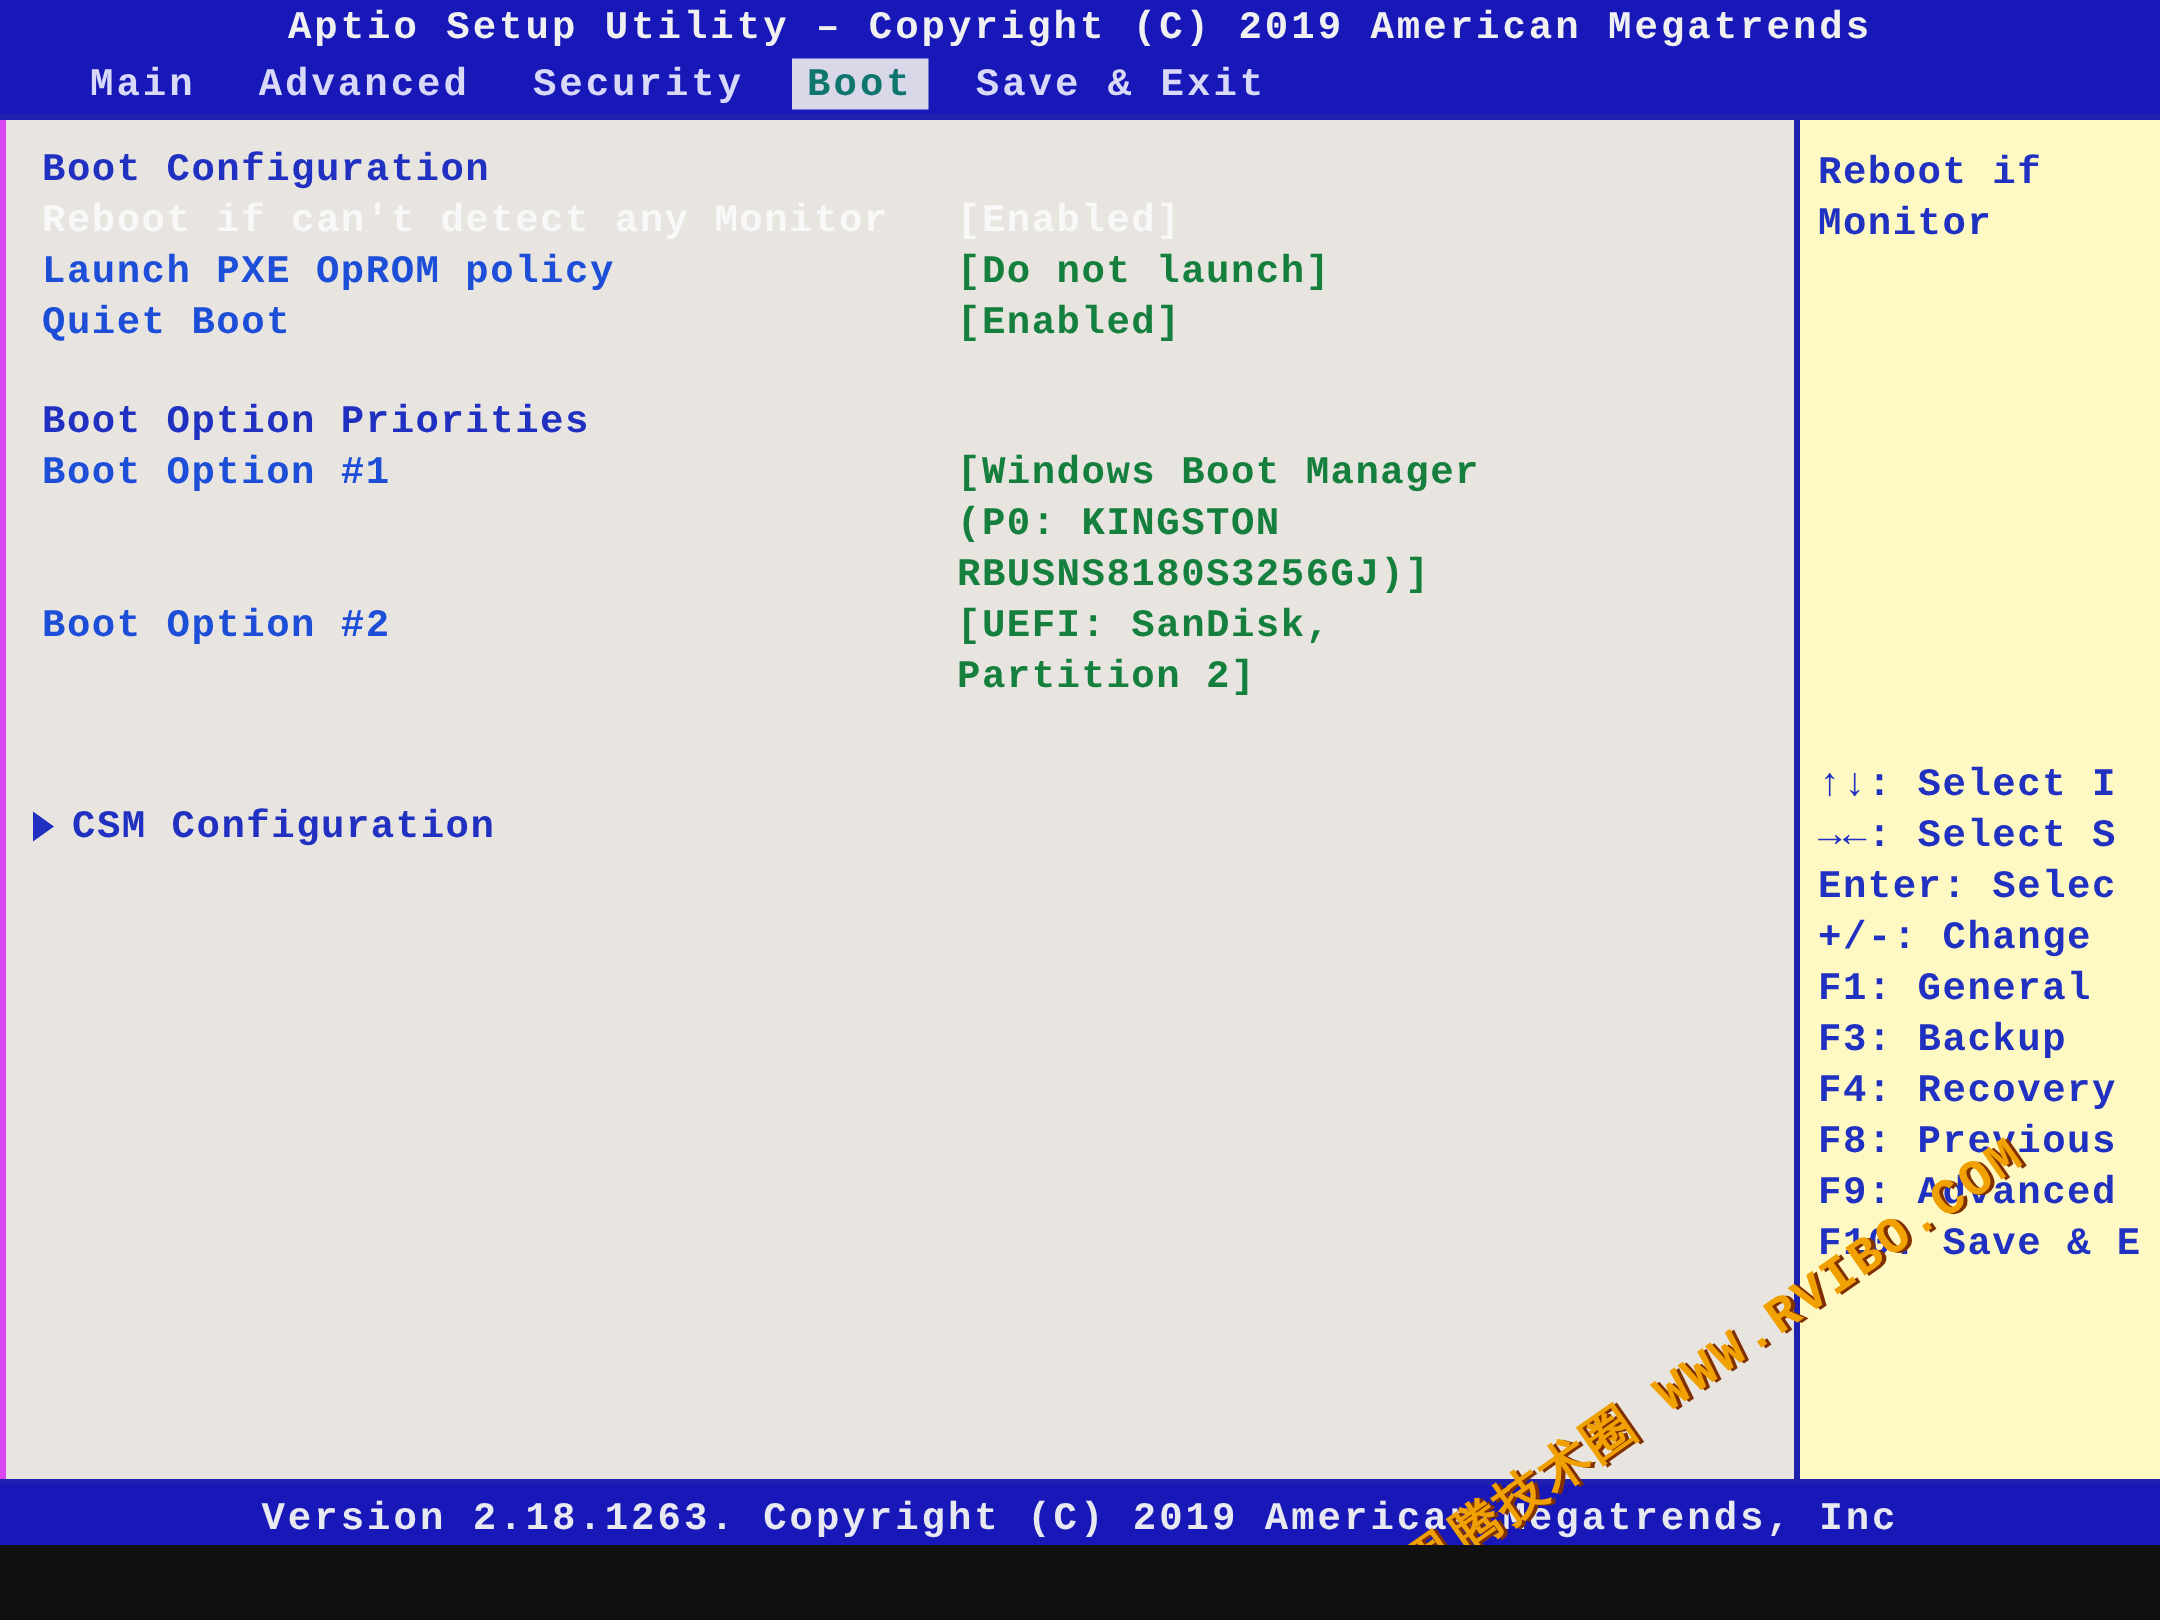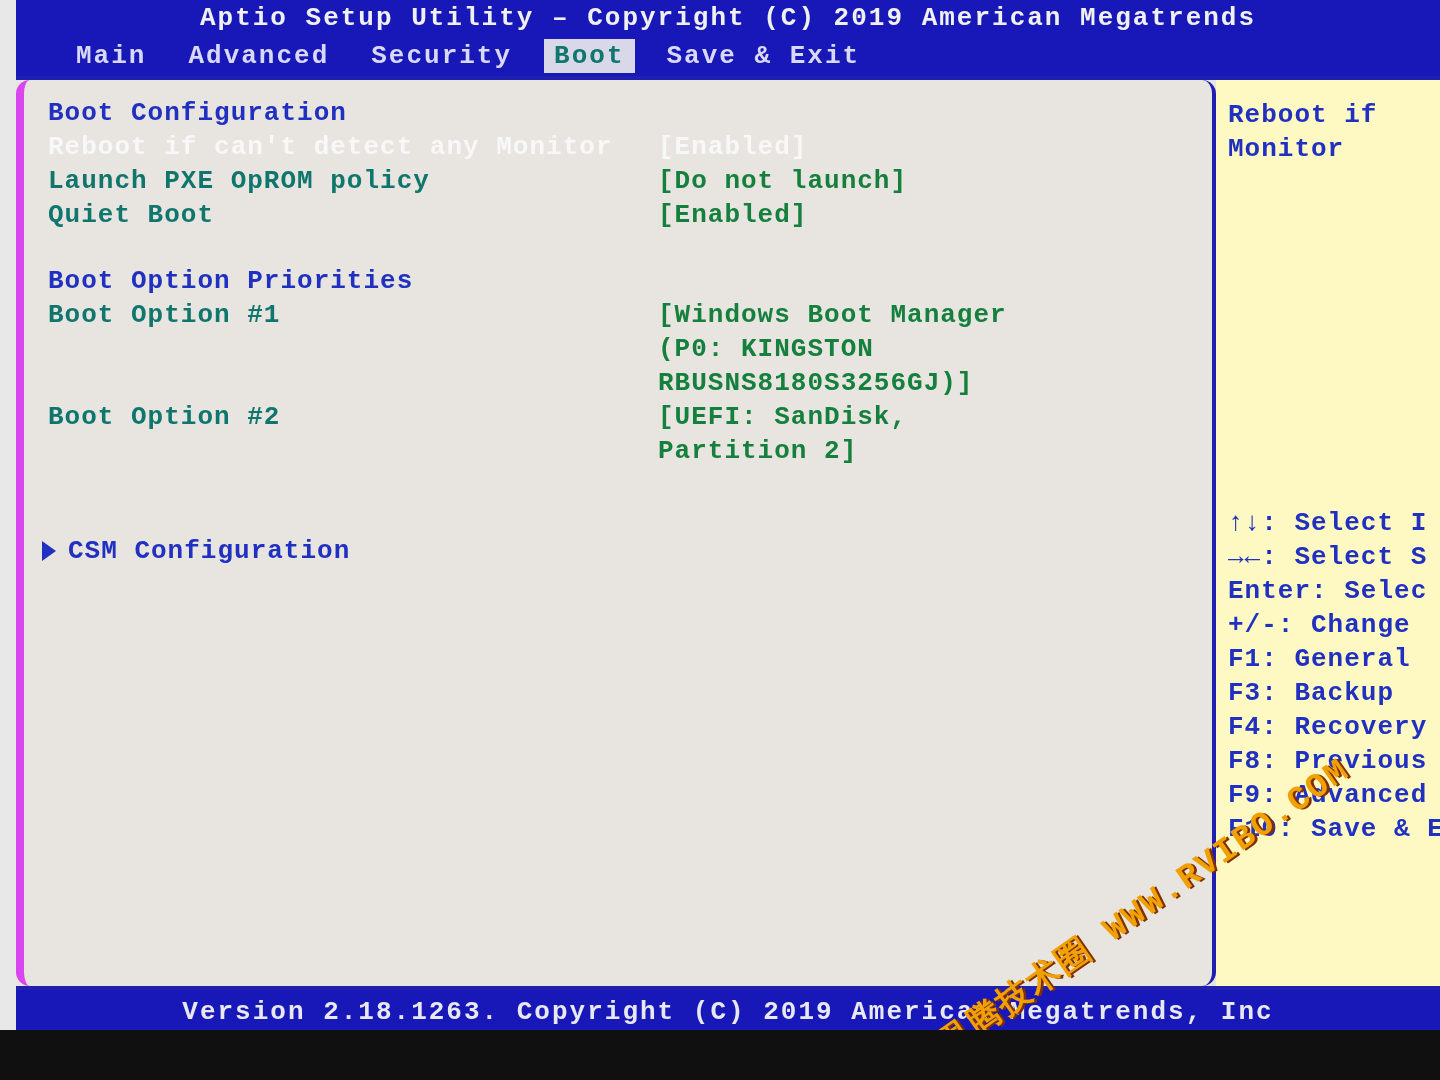--- a/index.html
+++ b/index.html
@@ -13,21 +13,20 @@
     overflow: hidden;
     position: relative;
   }
   .screen {
     position: absolute;
     top: 0;
     left: 0;
     width: 1440px;
     height: 1030px;
     background: #e8e8e8;
-    padding-left: 16px;
   }
   .titlebar {
     width: 100%;
     height: 36px;
     background: #1818b8;
     color: #f0f0f0;
     text-align: center;
     line-height: 36px;
     letter-spacing: 2px;
   }
@@ -52,43 +51,42 @@
   .content-area {
     display: flex;
     width: 100%;
     height: calc(100% - 120px);
     border-top: 4px solid #2020b0;
     background: #e8e4e0;
   }
   .main-panel {
     flex: 0 0 1200px;
     border-right: 4px solid #2020b0;
-    border-left: 8px solid #d946ef;
+    border-left: 4px solid #d946ef;
     padding: 18px 24px;
-    border-radius: 14px;
   }
   .side-panel {
     flex: 1;
     padding: 18px 12px;
     background: #fef9c3;
     overflow: hidden;
     white-space: nowrap;
   }
   .section-header {
     color: #2030c0;
     letter-spacing: 1px;
     margin-bottom: 2px;
   }
   .kv-row {
     display: flex;
     line-height: 34px;
   }
   .kv-label {
     flex: 0 0 610px;
-    color: #0f766e;
+    color: #1d4ed8;
     letter-spacing: 1px;
   }
   .kv-label.selected {
     color: #f8f8f8;
     background: transparent;
   }
   .kv-value {
     color: #15803d;
     letter-spacing: 1px;
     white-space: pre-line;

